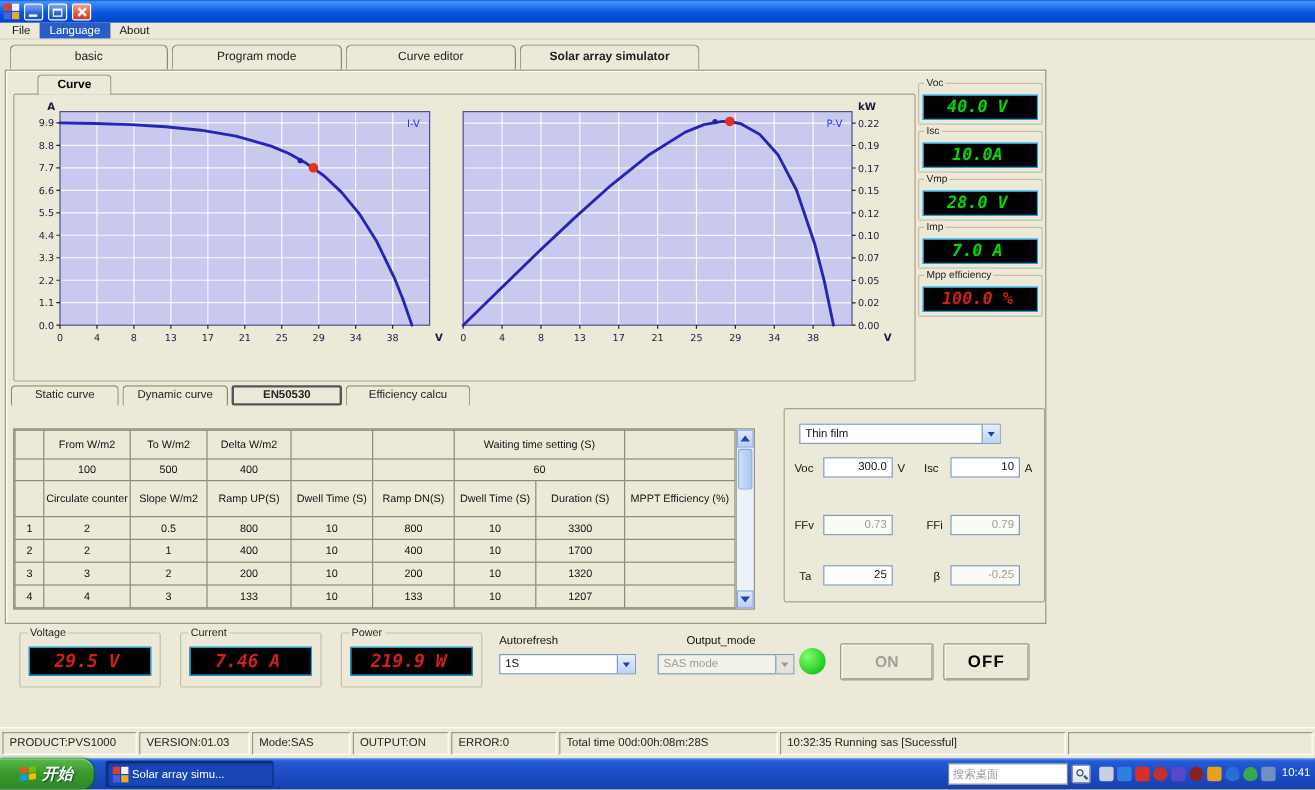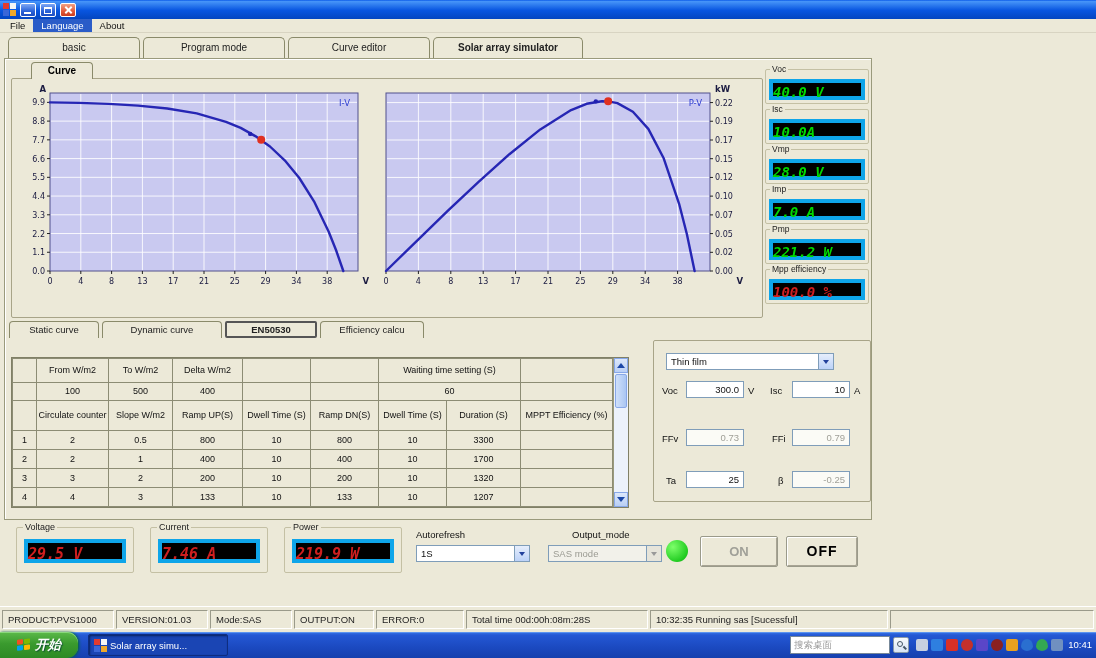--- a/index.html
+++ b/index.html
@@ -38,23 +38,23 @@
   .curve-group{position:absolute;left:6px;top:19px;width:752px;height:240px;border:1px solid #a8a488;border-radius:2px}
   .chart-wrap{position:absolute;top:6px}
   .cw0{left:8px}.cw1{left:366px}
   svg text.tick{font-size:8px;fill:#1a1a40;font-family:"DejaVu Sans",sans-serif}
   svg text.unit{font-size:8.5px;fill:#1a1a40;font-weight:bold;font-family:"DejaVu Sans",sans-serif}
   svg text.corner{font-size:8.5px;fill:#2b3bd0;font-family:"DejaVu Sans",sans-serif}
   
   .readouts{position:absolute;left:760px;top:10px;width:104px}
   .ro{position:relative;border:1px solid #c4c0a4;border-radius:2px;height:35px;margin-bottom:5px}
   .ro .gl{position:absolute;top:-6px;left:4px;background:#ece9d8;padding:0 2px;font-size:8.5px;color:#222}
-  .led{position:absolute;left:3px;top:9px;width:96px;height:21px;background:#000;border:4px solid #0ea5e9;
+  .led{position:absolute;left:3px;top:9px;width:96px;height:21px;background:#000;border:1px solid #0ea5e9;
     box-shadow:inset 1px 1px 2px #000;color:#00d800;font:bold italic 14px "DejaVu Sans Mono",monospace;
-    text-align:left;line-height:19px;padding-right:5px;white-space:nowrap}
+    text-align:center;line-height:19px;padding-right:5px;white-space:nowrap}
   .led.red{color:#cf1f1f}
   
   .test-tabs{position:absolute;left:4px;top:262px;display:flex;gap:3px}
   .ttab{border:1px solid #8a8a6a;border-bottom:none;border-radius:4px 4px 0 0;background:#ece9d8;
     font-size:9.5px;text-align:center;padding-top:2px;height:17px;color:#222}
   .ttab.active{font-weight:bold;border:2px solid #555;border-radius:2px;padding-top:1px}
   .sub-tabs{position:absolute;left:6px;top:280px;display:flex;gap:2px}
   .stab{border:1px solid #8a8a6a;border-bottom:none;border-radius:4px 4px 0 0;background:#ece9d8;
     font-size:9px;text-align:center;padding-top:3px;height:18px;color:#222}
   .stab.active{font-weight:bold}
@@ -318,32 +318,28 @@
         </div>
       <div class="ro">
           <span class="gl">Vmp</span>
           <div class="led">28.0 V</div>
         </div>
       <div class="ro">
           <span class="gl">Imp</span>
           <div class="led">7.0 A</div>
         </div>
       <div class="ro">
-          <span class="gl">Pmp</span>
-          <div class="led">221.2 W</div>
-        </div>
-      <div class="ro">
           <span class="gl">Mpp efficiency</span>
           <div class="led red">100.0 %</div>
         </div>
     </div>
 
     <div class="test-tabs">
       <span class="ttab" style="width:90px">Static curve</span>
-      <span class="ttab" style="width:120px">Dynamic curve</span>
+      <span class="ttab" style="width:88px">Dynamic curve</span>
       <span class="ttab active" style="width:92px">EN50530</span>
       <span class="ttab" style="width:104px">Efficiency calcu</span>
     </div>
 
 
     <div class="table-area">
       <table class="grid">
         <colgroup>
             <col style="width:24px">
             <col style="width:72px">

